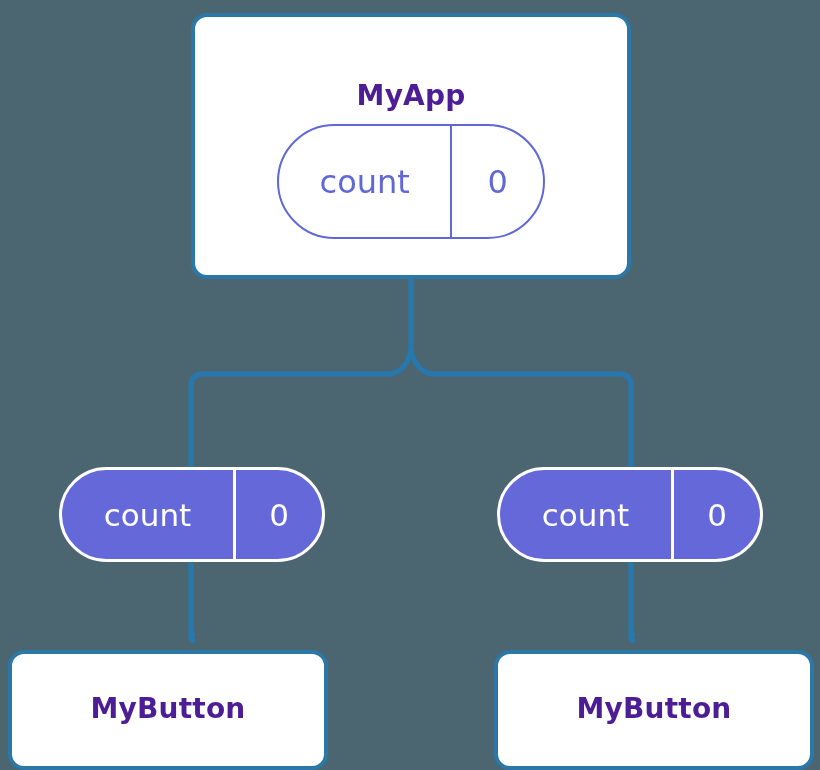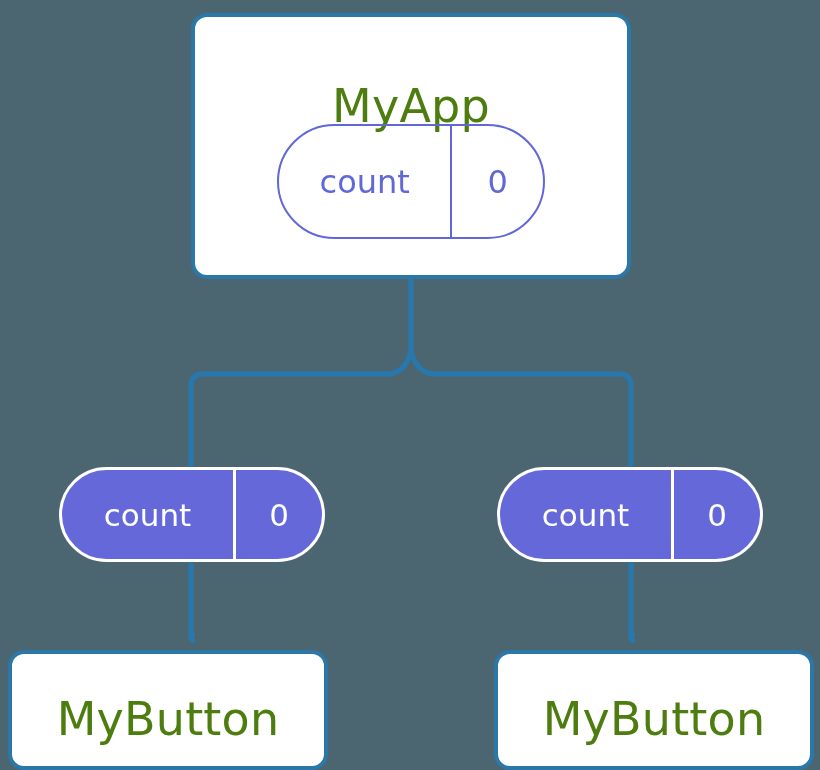--- a/index.html
+++ b/index.html
@@ -33,23 +33,23 @@
     border: 4px solid #2b77a8;
     border-radius: 16px;
     box-sizing: border-box;
     z-index: 2;
   }
   .node-title {
     position: absolute;
     left: 0;
     right: 0;
     text-align: center;
-    color: #4d7c0f;
-    font-size: 46px;
-    font-weight: 400;
+    color: #4c1d95;
+    font-size: 28px;
+    font-weight: 700;
     letter-spacing: 0.2px;
     white-space: nowrap;
   }
 
   #box-myapp {
     left: 191px;
     top: 13px;
     width: 440px;
     height: 266px;
   }

